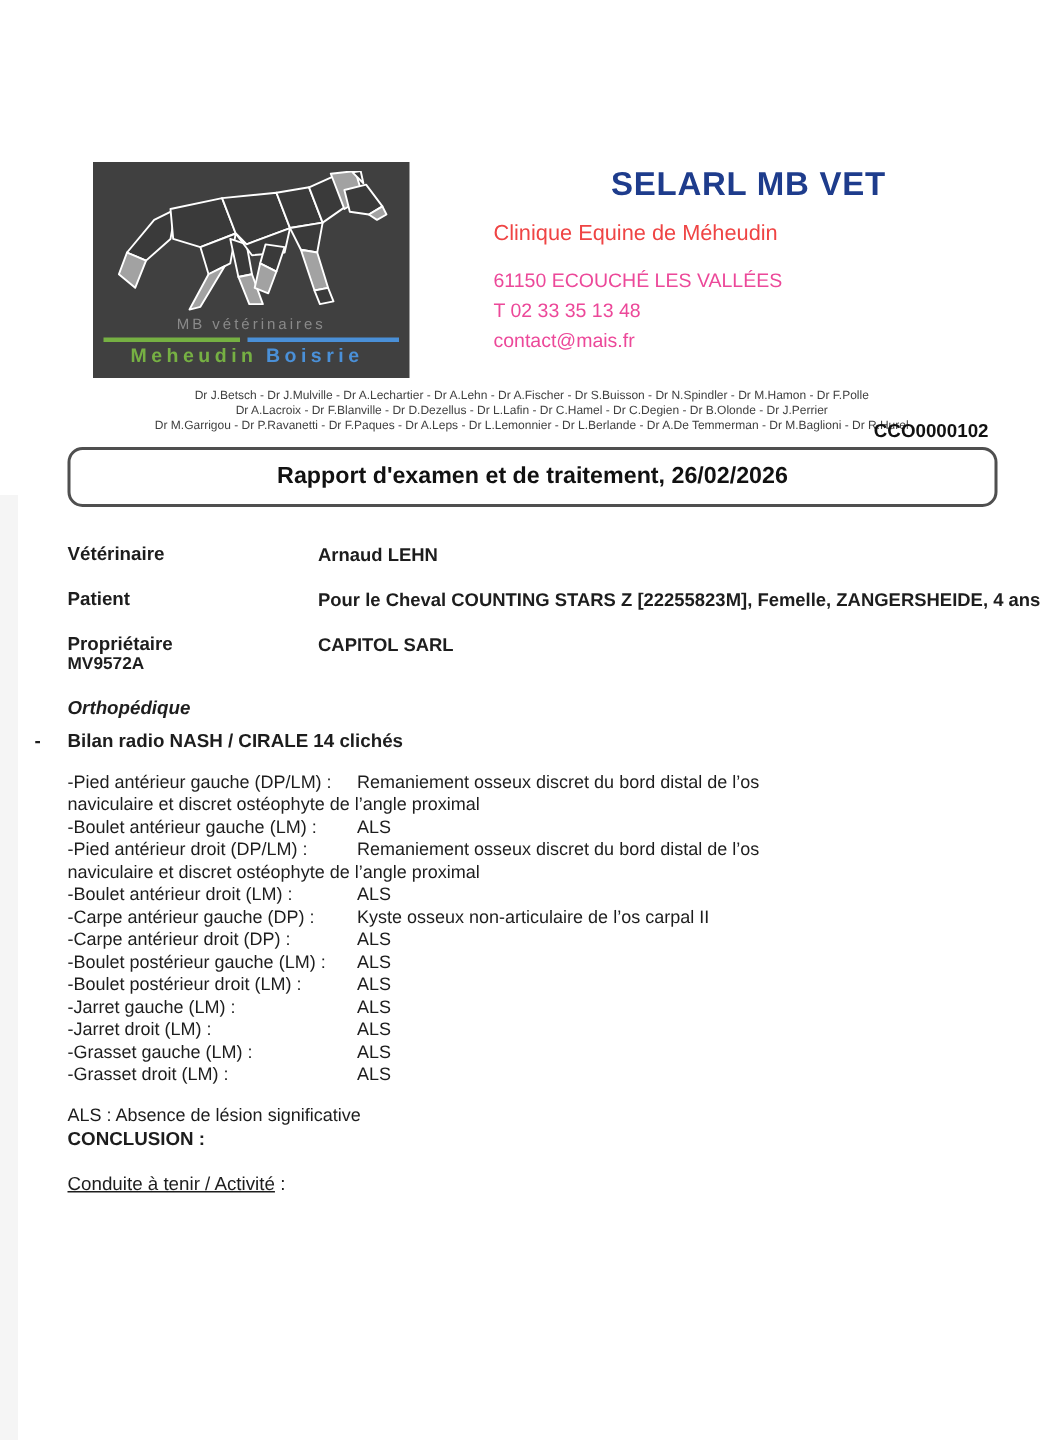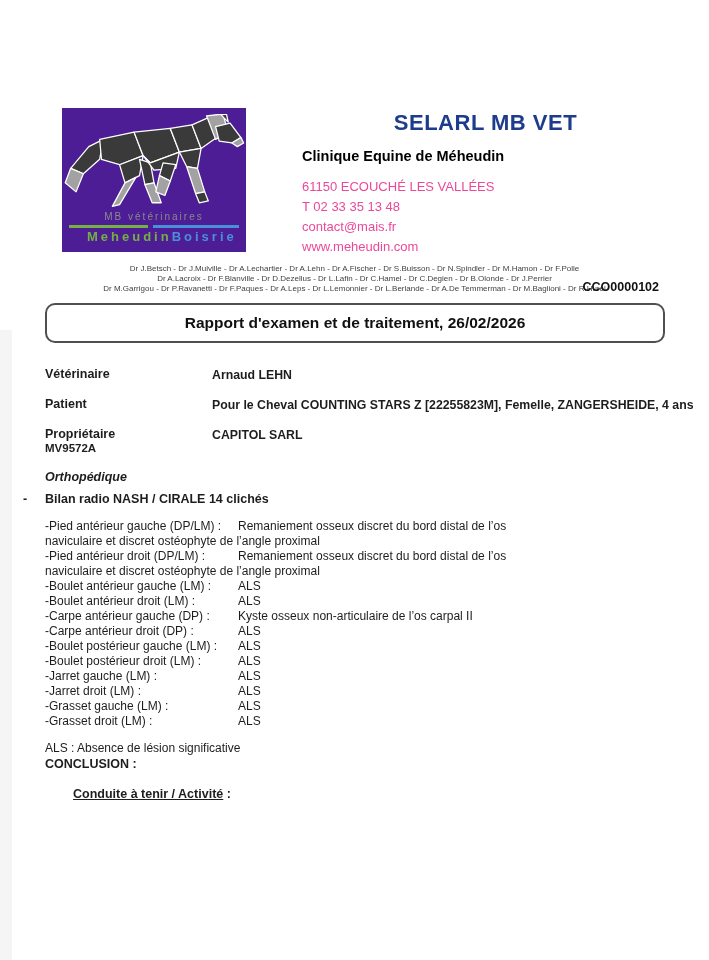--- a/index.html
+++ b/index.html
@@ -4,33 +4,33 @@
 <style>
   html,body{margin:0;padding:0;background:#ffffff;}
   .page{
     position:relative;width:709px;height:960px;background:#ffffff;
     font-family:"Liberation Sans",sans-serif;color:#1d1d1d;overflow:hidden;
   }
   .left-strip{position:absolute;left:0;top:330px;bottom:0;width:12px;background:#f5f5f5;}
 
   
   .header{display:flex;align-items:flex-start;padding:108px 40px 0 62px;}
-  .logo-box{width:184px;flex:none;background:#4c1d95;padding:6px 0 8px;}
+  .logo-box{width:211px;flex:none;background:#404040;padding:6px 0 8px;}
   .logo-horse svg{display:block;margin:0 auto;}
   .logo-brand{text-align:center;color:#8a8a8a;font-size:10px;letter-spacing:2px;margin-top:1px;}
   .logo-lines{display:flex;gap:5px;padding:0 7px;margin-top:3px;}
   .logo-lines .seg-green{height:3px;background:#76b043;flex:1;}
   .logo-lines .seg-blue{height:3px;background:#4a90d8;flex:1.1;}
   .logo-names{display:flex;padding:0 25px;margin-top:1px;font-weight:bold;font-size:13px;letter-spacing:3px;}
   .logo-names .t-green{color:#76b043;flex:1;text-align:center;}
   .logo-names .t-blue{color:#4a90d8;flex:1.1;text-align:center;}
 
   .clinic-block{margin-left:56px;flex:1;}
   .clinic-name{color:#1e3c8c;font-weight:bold;font-size:22px;text-align:center;letter-spacing:.5px;margin-top:2px;}
-  .clinic-sub{color:#000000;font-weight:bold;font-size:14.5px;margin-top:12px;}
+  .clinic-sub{color:#ef4444;font-weight:normal;font-size:14.5px;margin-top:12px;}
   .clinic-contact{color:#ec4899;font-size:13px;line-height:20px;margin-top:13px;}
 
   
   .doctors{margin-top:7px;text-align:center;font-size:8px;line-height:10px;color:#3f3f3f;}
   .ref{position:absolute;top:280px;right:50px;font-weight:bold;font-size:12.5px;color:#111;}
 
   
   .title-box{
     margin:9px 44px 0 45px;border:2px solid #4f4f4f;border-radius:10px;
     text-align:center;padding:9px 0;font-weight:bold;font-size:15.5px;color:#111;
@@ -46,21 +46,21 @@
   .nowrap{white-space:nowrap;}
 
   
   .exam-val .category{font-style:italic;font-weight:bold;font-size:12.5px;}
   .bullet{display:flex;margin-left:-22px;margin-top:7px;font-weight:bold;font-size:12.5px;line-height:15px;}
   .bullet .dash{width:22px;flex:none;}
   .findings{margin-top:12px;font-size:12px;line-height:15px;width:470px;}
   .findings .frag .site{display:inline-block;min-width:193px;}
   .legend{margin-top:11px;font-size:12px;}
   .conclusion{margin-top:0;font-weight:bold;font-size:12.5px;}
-  .conduct{margin-top:14px;font-size:12.5px;font-weight:bold;margin-left:28px;}
+  .conduct{margin-top:14px;font-size:12.5px;font-weight:normal;}
   .conduct .u{text-decoration:underline;}
 </style>
 </head>
 <body>
 
 <div class="page">
   <div class="left-strip"></div>
 
   <div class="header">
     <div class="logo-box">
@@ -101,21 +101,20 @@
       </div>
     </div>
 
     <div class="clinic-block">
       <div class="clinic-name">SELARL MB VET</div>
       <div class="clinic-sub">Clinique Equine de Méheudin</div>
       <div class="clinic-contact">
         <div>61150 ECOUCHÉ LES VALLÉES</div>
         <div>T 02 33 35 13 48</div>
         <div>contact@mais.fr</div>
-        <div>www.meheudin.com</div>
       </div>
     </div>
   </div>
 
   <div class="doctors">
     <div>Dr J.Betsch - Dr J.Mulville - Dr A.Lechartier - Dr A.Lehn - Dr A.Fischer - Dr S.Buisson - Dr N.Spindler - Dr M.Hamon - Dr F.Polle</div>
     <div>Dr A.Lacroix - Dr F.Blanville - Dr D.Dezellus - Dr L.Lafin - Dr C.Hamel - Dr C.Degien - Dr B.Olonde - Dr J.Perrier</div>
     <div>Dr M.Garrigou - Dr P.Ravanetti - Dr F.Paques - Dr A.Leps - Dr L.Lemonnier - Dr L.Berlande - Dr A.De Temmerman - Dr M.Baglioni - Dr R.Hurel</div>
   </div>
 
@@ -143,22 +142,22 @@
     <div class="frow">
       <div class="fvalue exam-val">
         <div class="category">Orthopédique</div>
         <div class="bullet">
           <span class="dash">-</span>
           <span>Bilan radio NASH / CIRALE 14 clichés</span>
         </div>
 
         <div class="findings">
           <div class="frag"><span class="site">-Pied antérieur gauche (DP/LM) :</span><span>Remaniement osseux discret du bord distal de l’os naviculaire et discret ostéophyte de l’angle proximal</span></div>
+          <div class="frag"><span class="site">-Boulet antérieur gauche (LM) :</span><span>ALS</span></div>
           <div class="frag"><span class="site">-Pied antérieur droit (DP/LM) :</span><span>Remaniement osseux discret du bord distal de l’os naviculaire et discret ostéophyte de l’angle proximal</span></div>
-          <div class="frag"><span class="site">-Boulet antérieur gauche (LM) :</span><span>ALS</span></div>
           <div class="frag"><span class="site">-Boulet antérieur droit (LM) :</span><span>ALS</span></div>
           <div class="frag"><span class="site">-Carpe antérieur gauche (DP) :</span><span>Kyste osseux non-articulaire de l’os carpal II</span></div>
           <div class="frag"><span class="site">-Carpe antérieur droit (DP) :</span><span>ALS</span></div>
           <div class="frag"><span class="site">-Boulet postérieur gauche (LM) :</span><span>ALS</span></div>
           <div class="frag"><span class="site">-Boulet postérieur droit (LM) :</span><span>ALS</span></div>
           <div class="frag"><span class="site">-Jarret gauche (LM) :</span><span>ALS</span></div>
           <div class="frag"><span class="site">-Jarret droit (LM) :</span><span>ALS</span></div>
           <div class="frag"><span class="site">-Grasset gauche (LM) :</span><span>ALS</span></div>
           <div class="frag"><span class="site">-Grasset droit (LM) :</span><span>ALS</span></div>
         </div>

